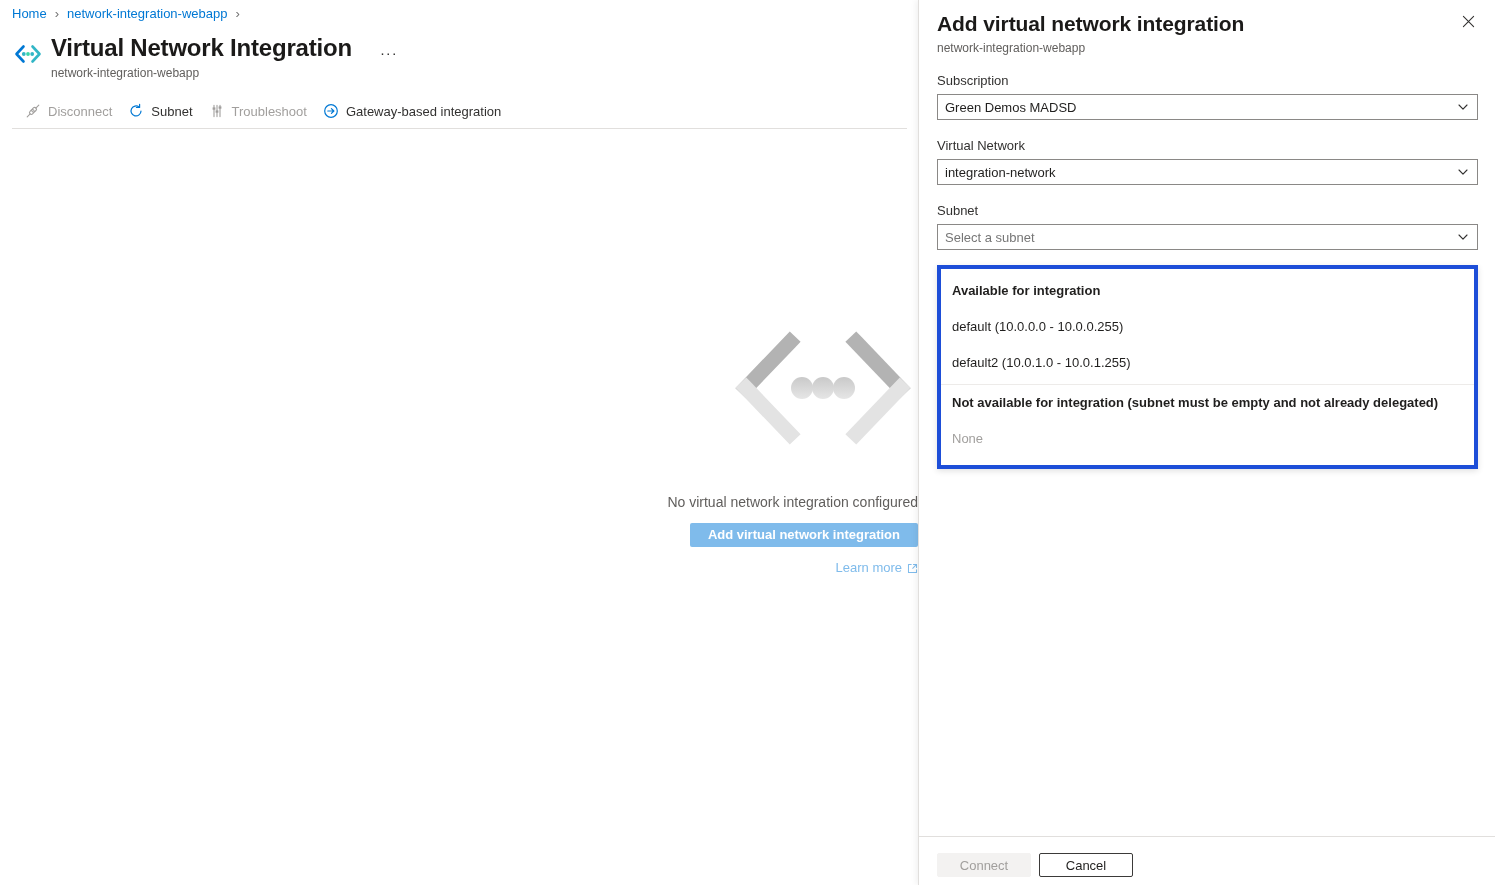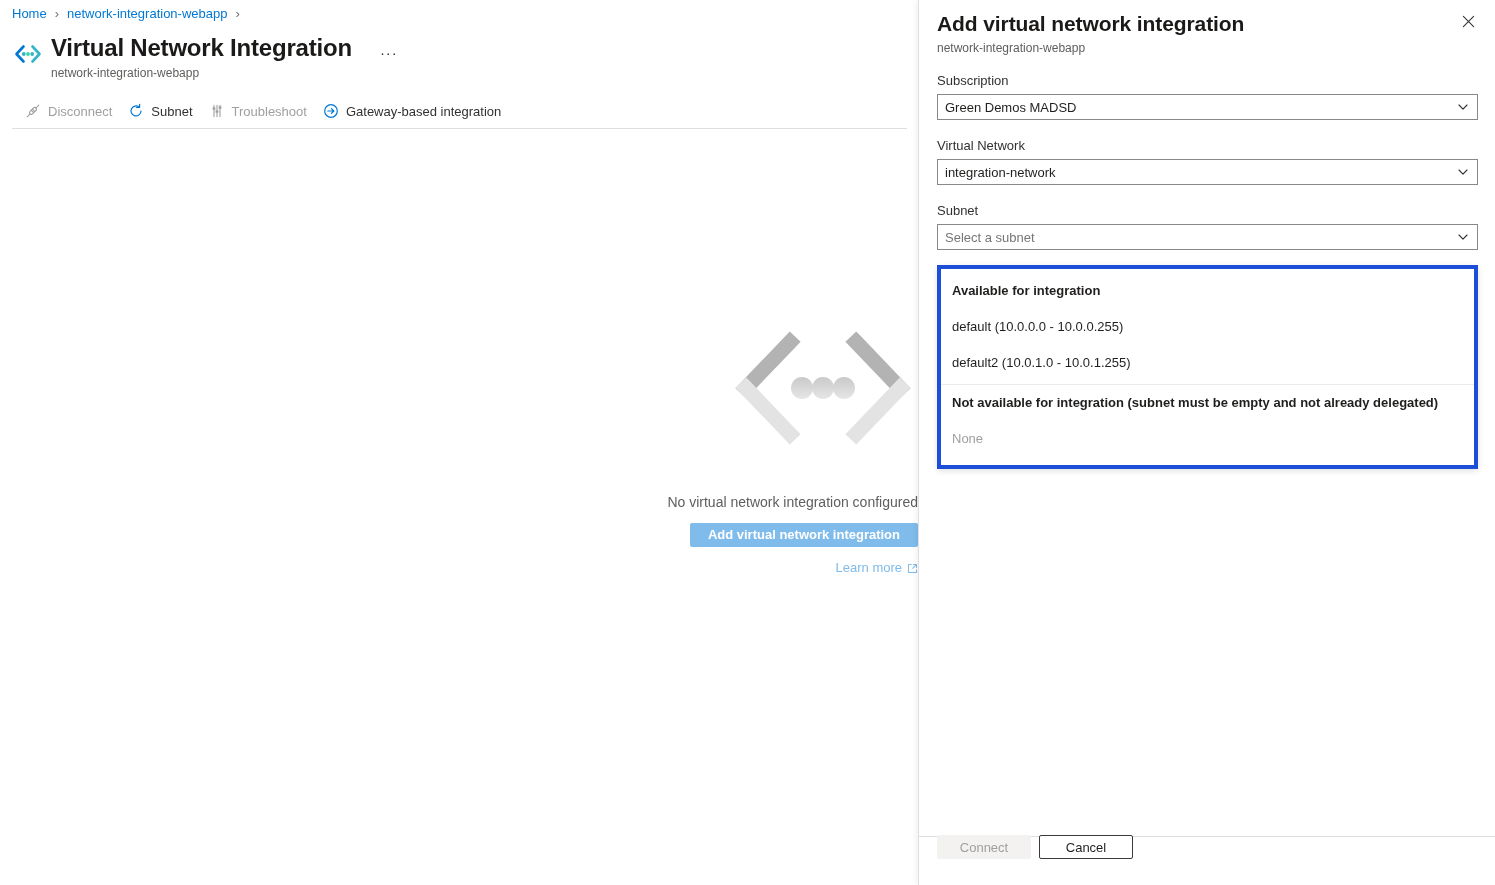--- a/index.html
+++ b/index.html
@@ -168,21 +168,21 @@
   }
   .dd-option.disabled { color: #a19f9d; cursor: default; }
   .dd-sep { height: 1px; background: #edebe9; margin: 3px 0 0 0; }
 
   
   .panel-footer-divider {
     position: absolute; left: 0; top: 836px;
     width: 576px; height: 1px; background: #e1dfdd;
   }
   .panel-footer {
-    position: absolute; left: 18px; top: 835px;
+    position: absolute; left: 18px; top: 853px;
     display: flex; align-items: center;
   }
   .btn {
     height: 24px; min-width: 94px;
     font-size: 13px; font-family: "Liberation Sans", sans-serif;
     border-radius: 2px; cursor: pointer;
     display: inline-flex; align-items: center; justify-content: center;
     padding: 0 14px;
   }
   .btn-primary-disabled {

